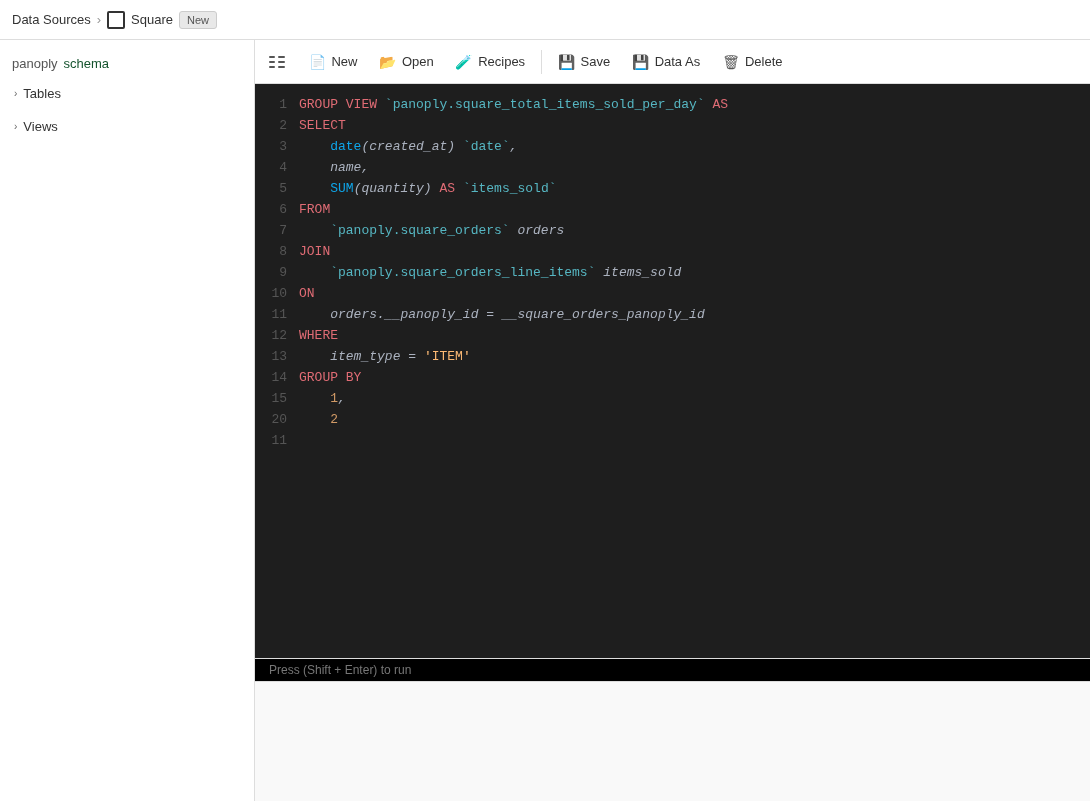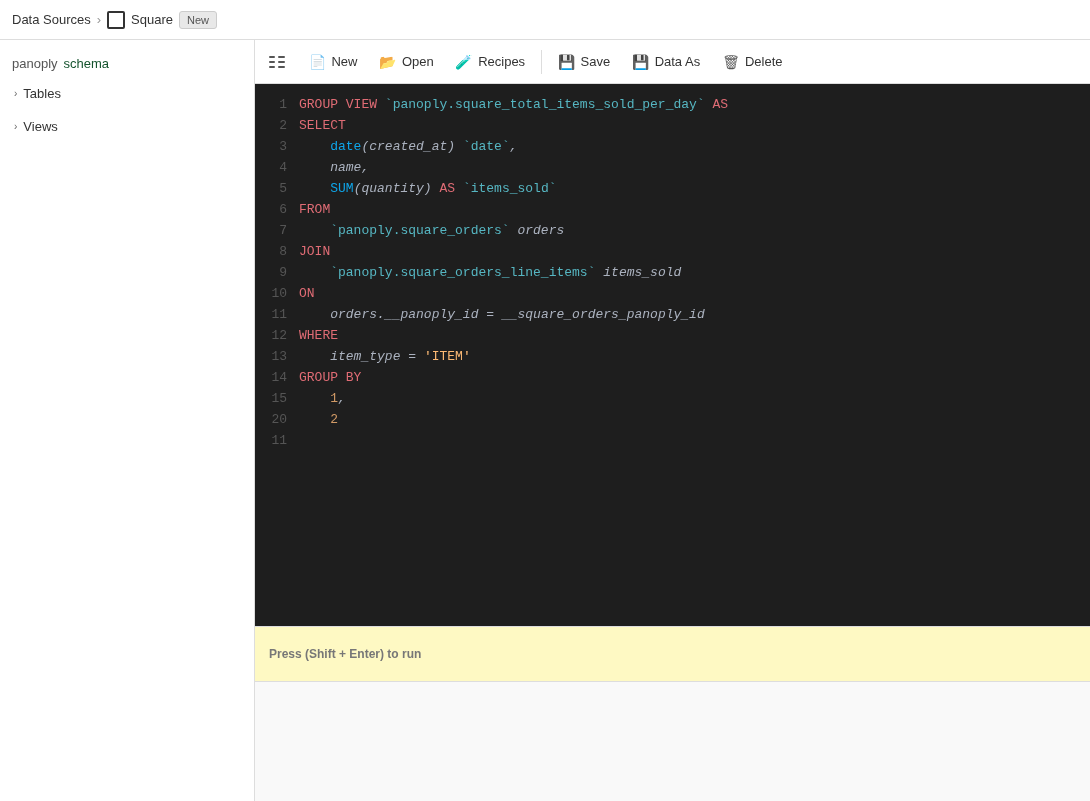--- a/index.html
+++ b/index.html
@@ -181,26 +181,25 @@
     .code-lines .kw { color: #e06c75; }
     .code-lines .fn { color: #0ea5e9; }
     .code-lines .str { color: #fdba74; }
     .code-lines .bt { color: #56b6c2; }
     .code-lines .num { color: #d19a66; }
     .code-lines .plain { color: #abb2bf; font-style: italic; }
     .code-lines .op { color: #abb2bf; }
 
     
     .status-bar {
-      background: #fef9c3;
+      background: #000000;
       border-top: 1px solid #ddd;
-      padding: 20px 14px;
+      padding: 4px 14px;
       font-size: 12px;
       color: #777;
-      font-weight: bold;
     }
 
     
     .results-area {
       background: #f9f9f9;
       min-height: 120px;
       border-top: 1px solid #ddd;
     }
   </style>
 </head>

